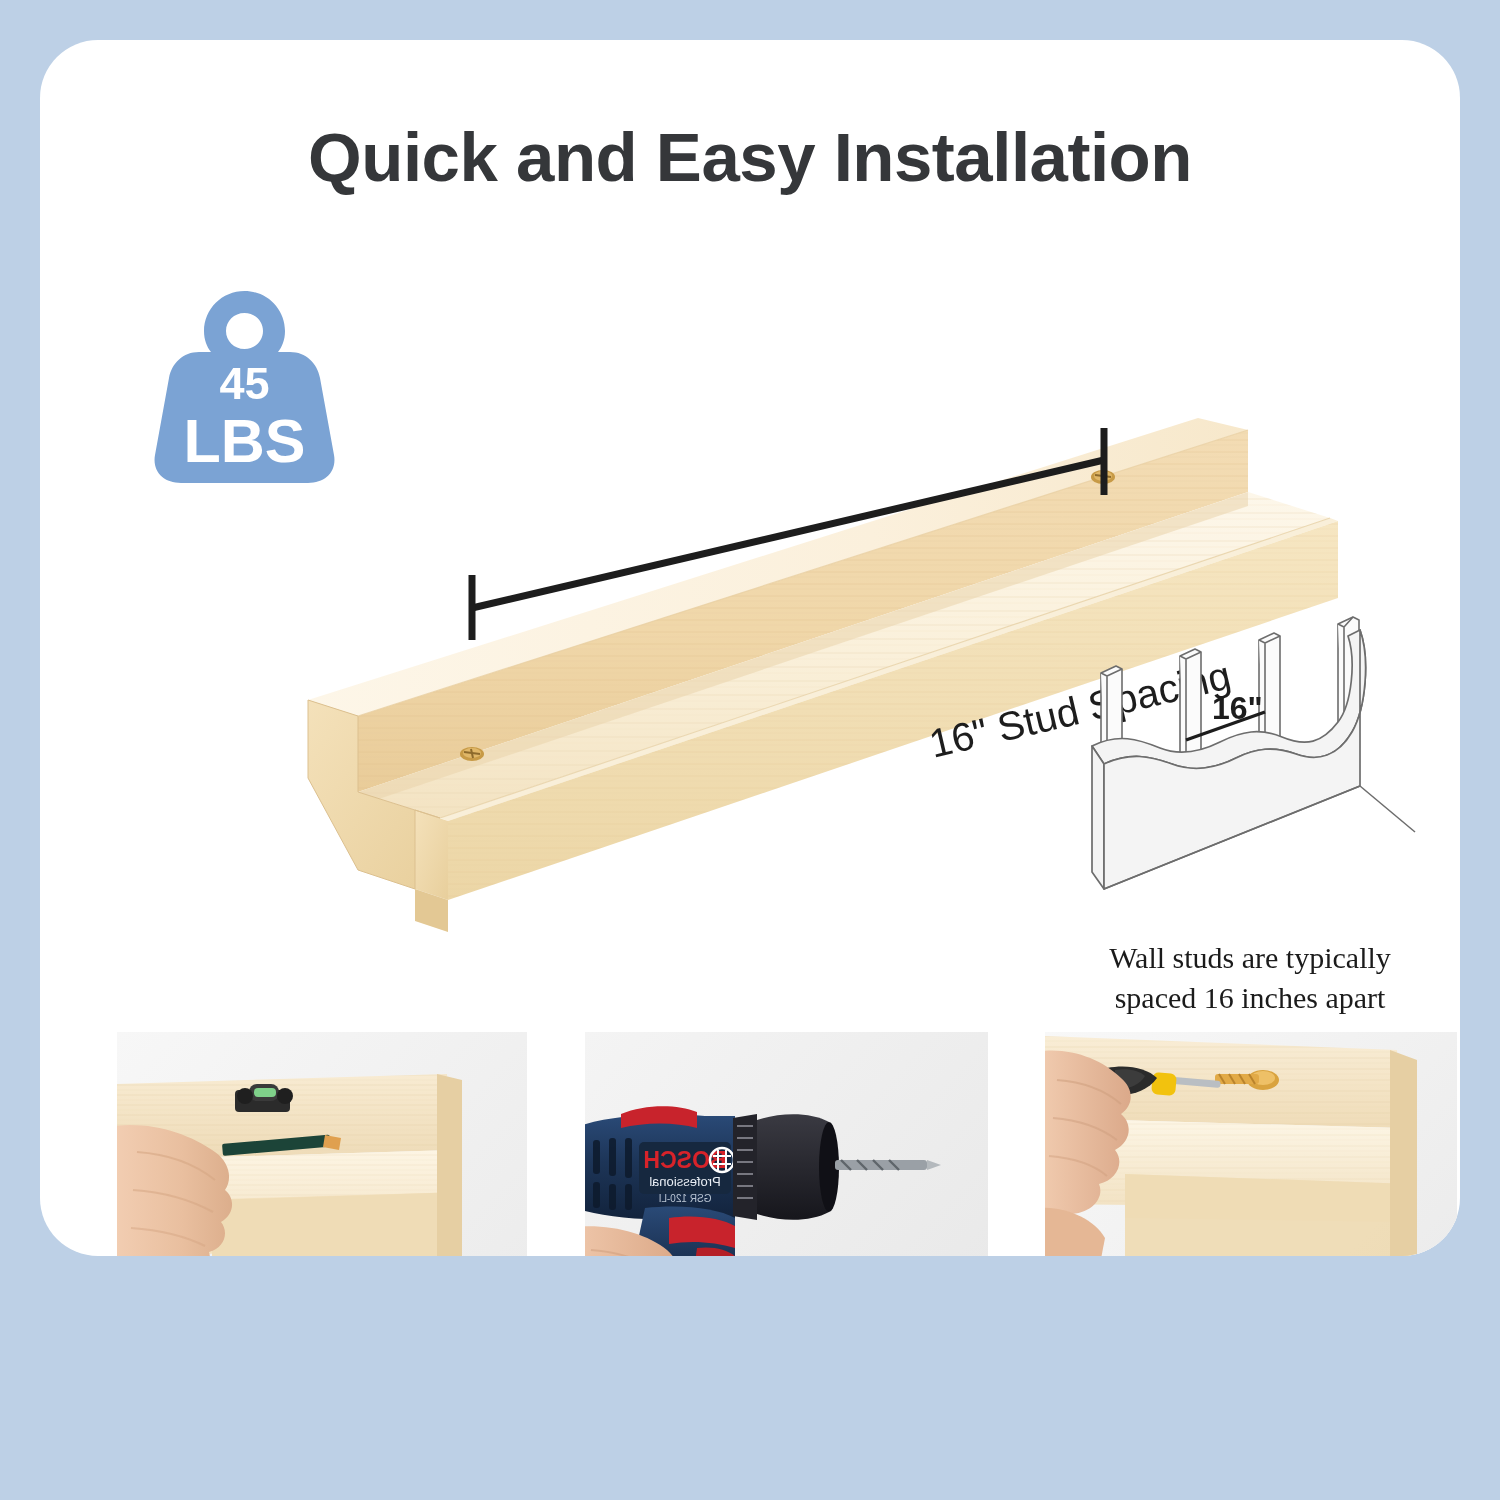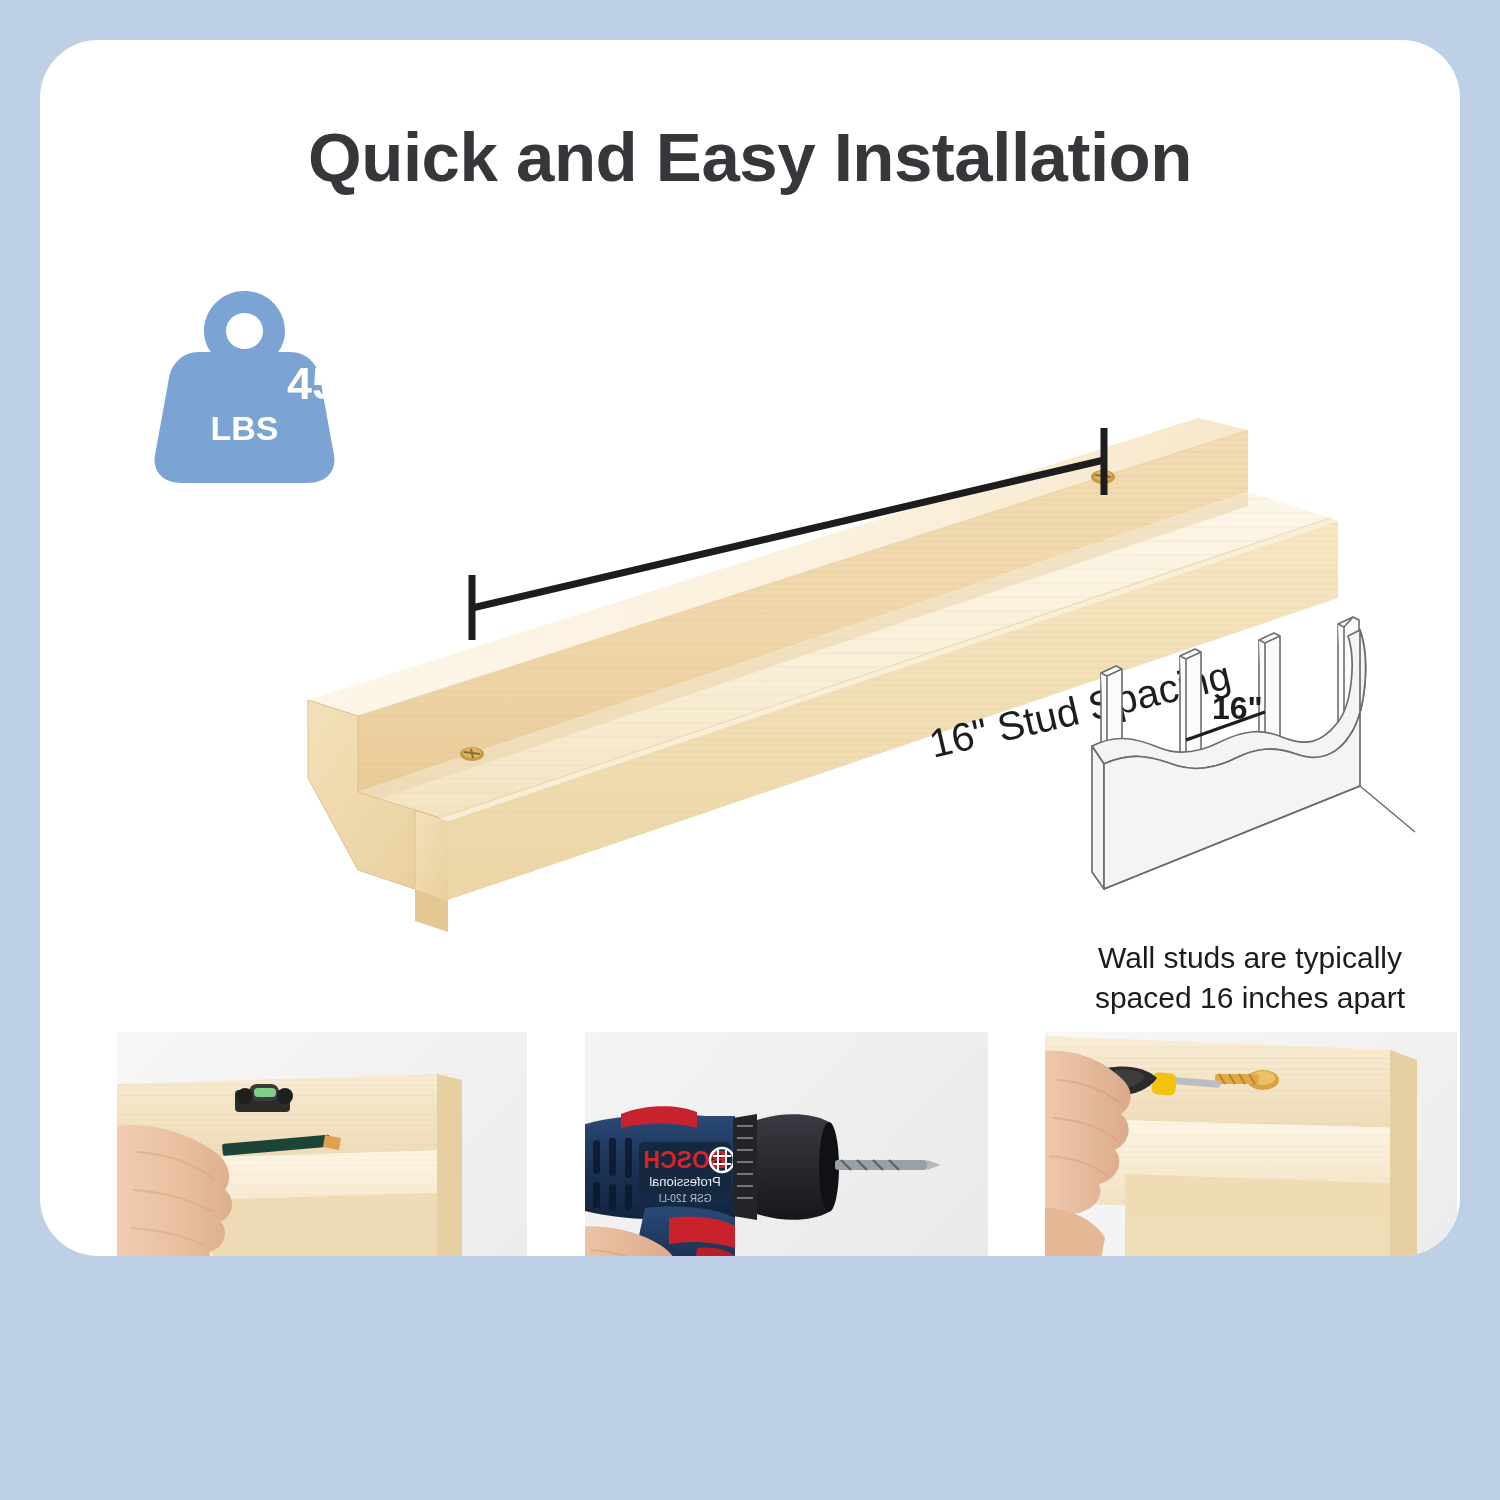--- a/index.html
+++ b/index.html
@@ -30,26 +30,26 @@
     position:absolute;left:0;top:175px;width:1420px;
     text-align:center;
     font-size:45px;font-weight:normal;color:#3b3d40;
     line-height:1;
   }
 
   
   .badge{position:absolute;left:112px;top:243px;width:185px;height:205px;}
   .badge svg{display:block;}
   .badge-num{
-    position:absolute;left:0;top:78px;width:185px;text-align:right;
+    position:absolute;left:0;top:78px;width:185px;text-align:center;
     font-size:45px;font-weight:bold;color:#ffffff;line-height:1;
   }
   .badge-unit{
     position:absolute;left:0;top:128px;width:185px;text-align:center;
-    font-size:34px;font-weight:bold;color:#ffffff;line-height:1;
+    font-size:61px;font-weight:bold;color:#ffffff;line-height:1;
   }
 
   
   .hero{position:absolute;left:190px;top:300px;width:1110px;height:610px;}
   .hero svg{display:block;}
 
   
   .dim{position:absolute;left:380px;top:300px;width:720px;height:300px;pointer-events:none;}
   .dim-label{
     position:absolute;left:505px;top:383px;
@@ -62,20 +62,21 @@
   .studs{position:absolute;left:1020px;top:560px;width:390px;height:330px;}
   .studs svg{display:block;}
   .studs-dim{
     position:absolute;left:152px;top:92px;
     font-size:32px;font-weight:bold;color:#1d1d1d;line-height:1;
   }
   .studs-caption{
     position:absolute;left:1000px;top:898px;width:420px;
     text-align:center;font-size:30px;color:#1b1b1b;
     line-height:1.33;
+    font-family:Liberation Serif, serif;
   }
 
   
   .photo{position:absolute;top:992px;height:428px;overflow:hidden;background:#f2f2f2;}
   .photo svg{display:block;}
   .p1{left:77px;width:410px;}
   .p2{left:545px;width:403px;}
   .p3{left:1005px;width:412px;}
 </style>
 </head>

